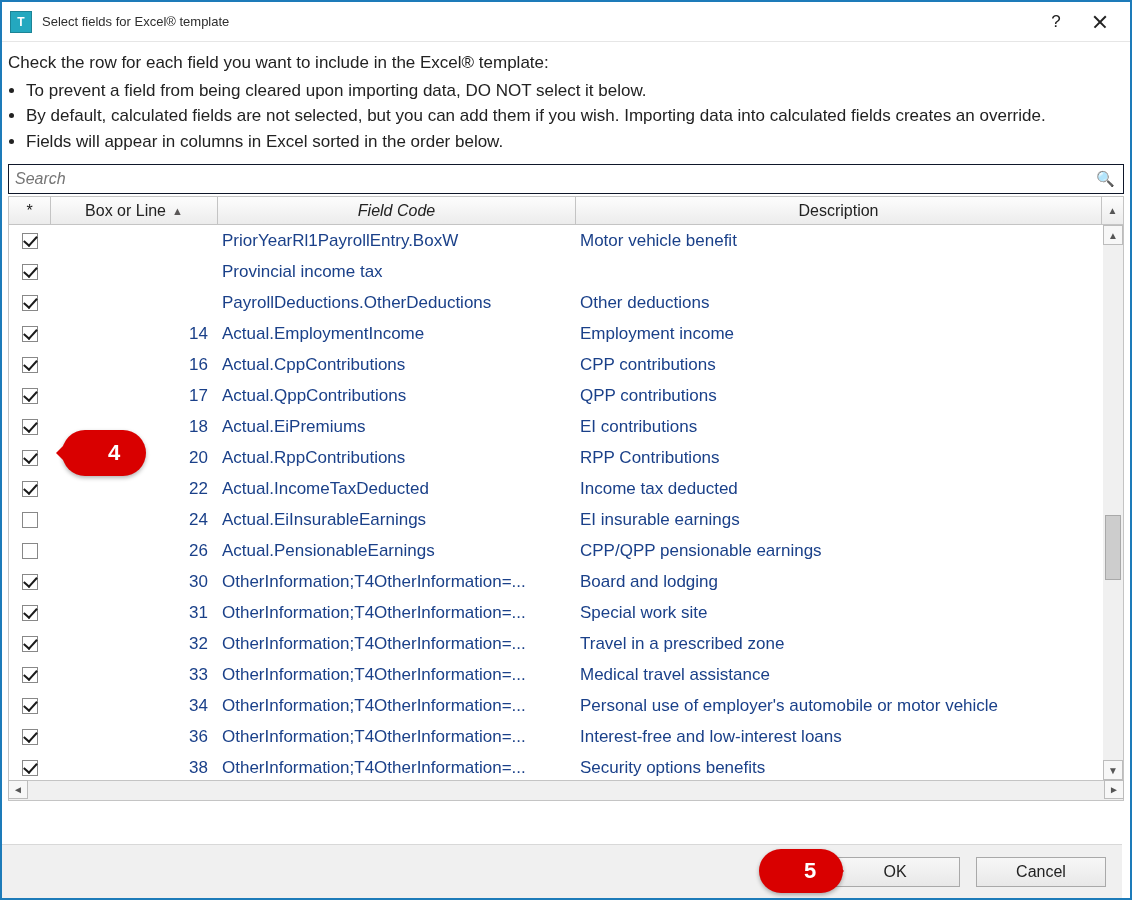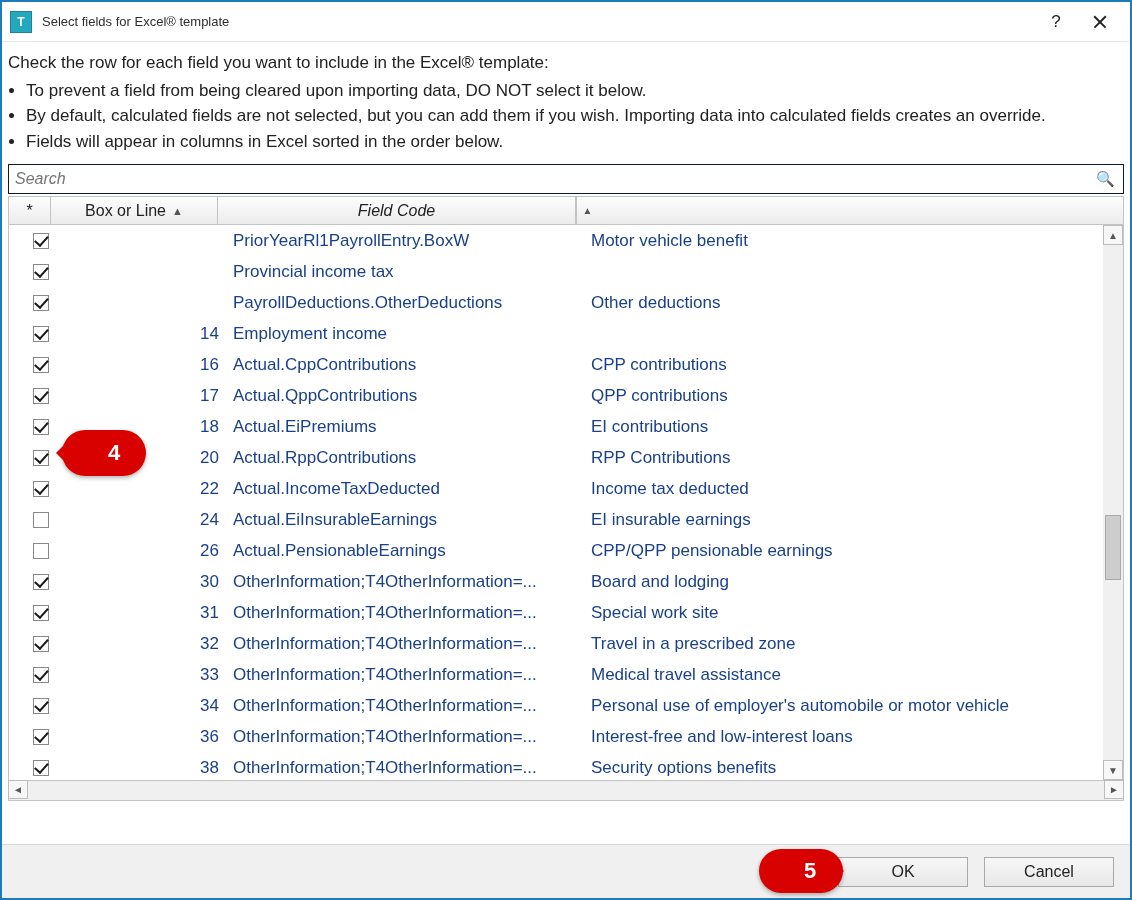--- a/index.html
+++ b/index.html
@@ -98,21 +98,20 @@
   .gh-desc  { flex: 1; border-right: none; }
   .gh-extra { width: 22px; border-left: 1px solid #c4c4c4; display:flex; align-items:center; justify-content:center; }
   .sort-arrow { margin-left: 6px; font-size: 11px; color: #5a5757; }
 
   .grid-body {
     border: 1px solid #c4c4c4;
     border-top: none;
     height: 556px;
     overflow: hidden;
     position: relative;
-    padding-left: 11px;
   }
   .row {
     display: flex;
     height: 31px;
     align-items: center;
     color: #1a4089;
     font-size: 17px;
   }
   .c-check { width: 42px; display:flex; align-items:center; justify-content:center; }
   .c-box   { width: 167px; text-align: right; padding-right: 10px; }
@@ -152,21 +151,21 @@
     border-top: none;
     position: relative;
   }
   .hscroll .arrow { width: 20px; height:100%; display:flex; align-items:center; justify-content:center;
     border: 0; background: #f7f7f7; border:1px solid #bcbcbc; font-size:10px; color:#555; position:absolute; top:-1px; bottom:-1px; cursor:pointer;}
   .hscroll .arrow.left { left: -1px; border-right:1px solid #bcbcbc; }
   .hscroll .arrow.right { right: -1px; border-left:1px solid #bcbcbc; }
 
   .footer {
     position: absolute;
-    left: 0; right: 0; bottom: 0;
+    left: 0; right: 8px; bottom: 0;
     height: 54px;
     background: #f0f0f0;
     border-top: 1px solid #d8d8d8;
     display: flex;
     align-items: center;
     justify-content: flex-end;
     padding-right: 16px;
     gap: 16px;
   }
   .btn {
@@ -251,20 +250,23 @@
     <div class="gh-cell gh-star">
         <span>*</span>
       </div>
     <div class="gh-cell gh-box">
       <span>Box or Line</span>
       <span class="sort-arrow">▲</span>
     </div>
     <div class="gh-cell gh-code">
         <span>Field Code</span>
       </div>
+    <div class="gh-cell gh-desc">
+        <span>Description</span>
+      </div>
     <div class="gh-extra">
         <span style="font-size:10px;color:#555;">▲</span>
       </div>
   </div>
 
   <div class="grid-body" id="grid-body">
 
     <div class="row">
         <div class="c-check">
           <span class="chk checked"></span>
@@ -286,20 +288,21 @@
         </div>
         <div class="c-box"></div>
         <div class="c-code">PayrollDeductions.OtherDeductions</div>
         <div class="c-desc">Other deductions</div>
       </div>
       <div class="row">
         <div class="c-check">
           <span class="chk checked"></span>
         </div>
         <div class="c-box">14</div>
+        <div class="c-code">Actual.EmploymentIncome</div>
         <div class="c-desc">Employment income</div>
       </div>
       <div class="row">
         <div class="c-check">
           <span class="chk checked"></span>
         </div>
         <div class="c-box">16</div>
         <div class="c-code">Actual.CppContributions</div>
         <div class="c-desc">CPP contributions</div>
       </div>

